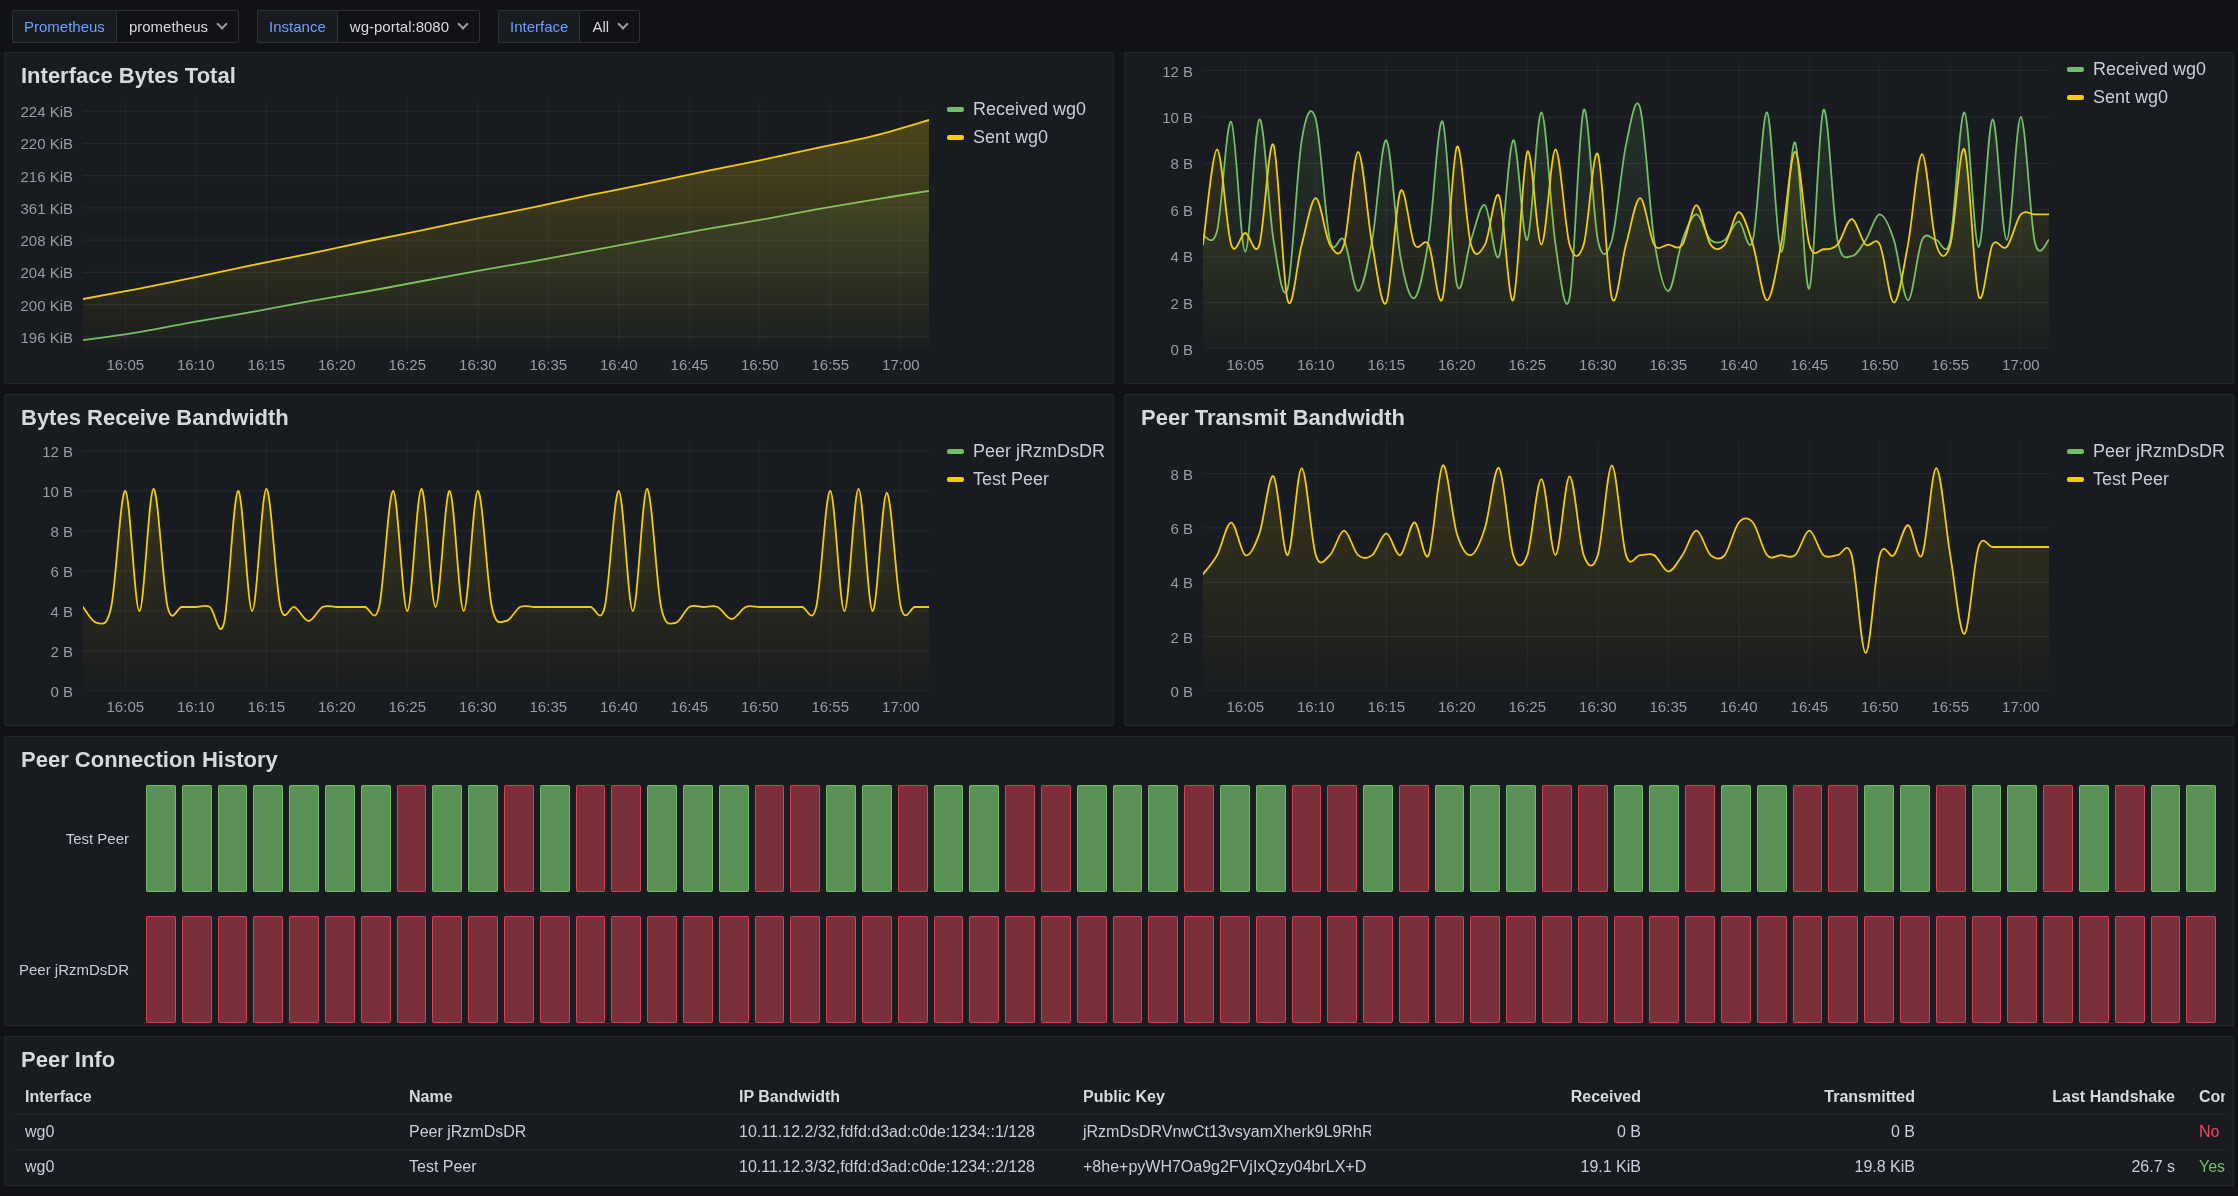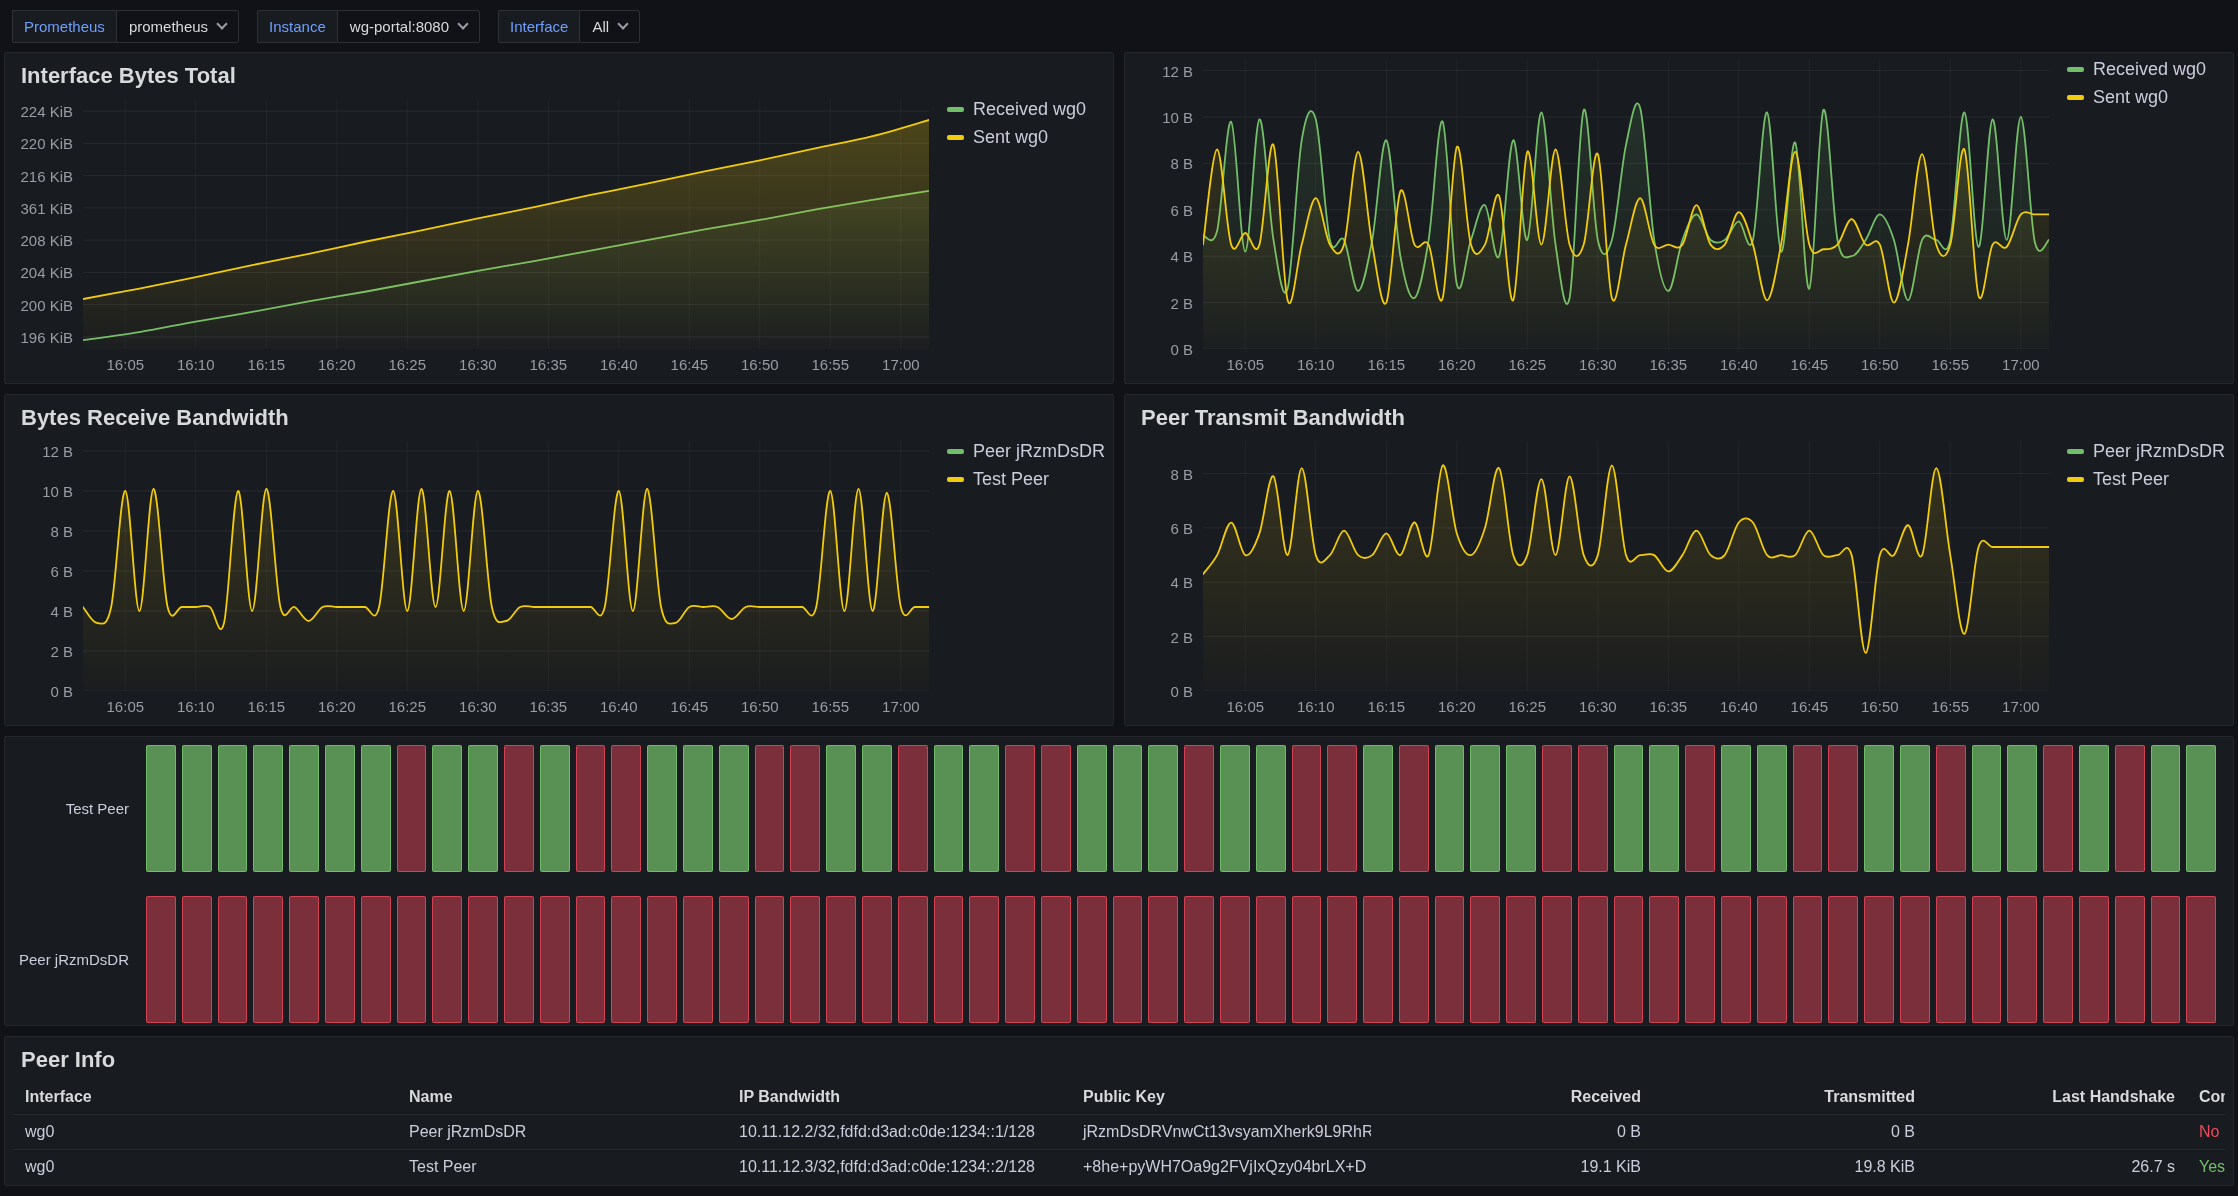--- a/index.html
+++ b/index.html
@@ -396,20 +396,21 @@
               <div class="legend-item">
                 <span class="legend-swatch" style="background:#f2cc0c"></span>
                 <span>Test Peer</span>
               </div>
             </div>
           </div>
       </section>
     </div>
 
     <section class="panel timeline-panel">
+      <h2 class="panel-title">Peer Connection History</h2>
       <div class="tl-body" id="tl-body">
           <div class="tl-rows">
             <div class="tl-row">
               <div class="tl-label">Test Peer</div>
               <div class="tl-bars">
                 <div class="tl-bar u"></div>
                 <div class="tl-bar u"></div>
                 <div class="tl-bar u"></div>
                 <div class="tl-bar u"></div>
                 <div class="tl-bar u"></div>

